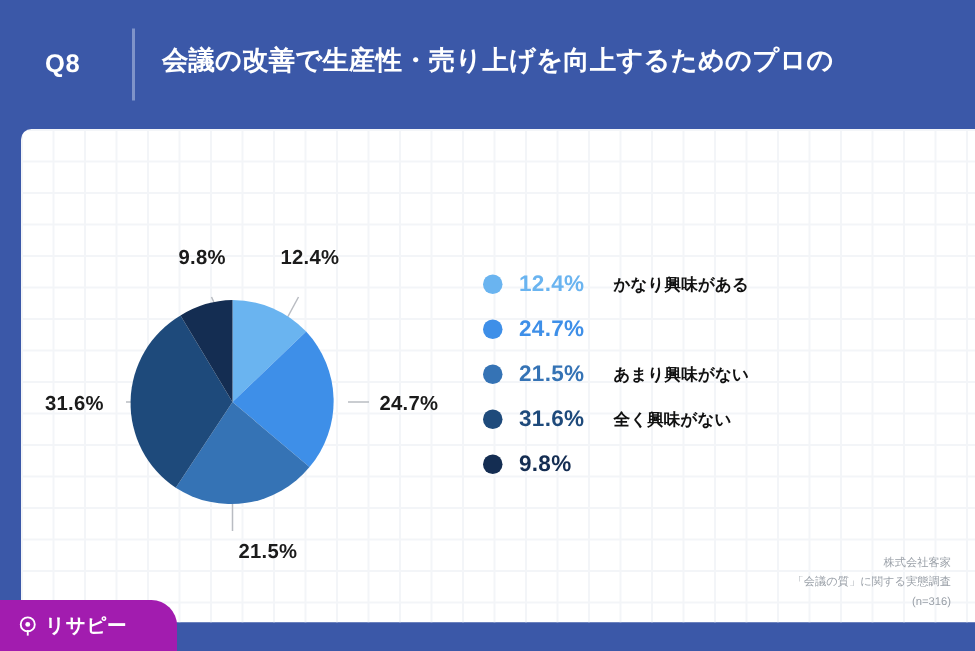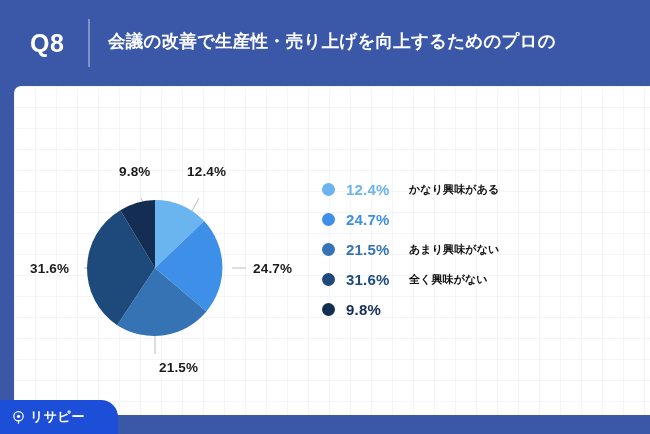--- a/index.html
+++ b/index.html
@@ -28,21 +28,21 @@
     left: 0;
     top: 0;
     width: 650px;
     height: 86px;
     display: flex;
     align-items: center;
     box-sizing: border-box;
     padding-left: 30px;
   }
   #q-number {
-    font-size: 25px;
+    font-size: 17px;
     font-weight: bold;
     color: #ffffff;
     letter-spacing: 0.5px;
     flex: 0 0 auto;
     width: 58px;
   }
   #q-divider {
     flex: 0 0 auto;
     width: 2px;
     height: 48px;
@@ -148,21 +148,21 @@
   }
   #credit span { display: block; white-space: nowrap; }
 
   
   #logo {
     position: absolute;
     left: 0;
     bottom: 0;
     width: 118px;
     height: 34px;
-    background: #1d4ed8;
+    background: #a21caf;
     border-top-right-radius: 17px;
     display: flex;
     align-items: center;
     padding-left: 11px;
     box-sizing: border-box;
   }
   #logo-mark {
     flex: 0 0 auto;
     width: 15px;
     height: 15px;
@@ -236,20 +236,25 @@
         <span class="legend-dot" style="background:#1e4a7b"></span>
         <span class="legend-pct" style="color:#1e4a7b">31.6%</span>
         <span class="legend-name">全く興味がない</span>
       </div>
       <div class="legend-row">
         <span class="legend-dot" style="background:#142d52"></span>
         <span class="legend-pct" style="color:#142d52">9.8%</span>
       </div>
     </div>
 
+    <div id="credit">
+      <span>株式会社客家</span>
+      <span>「会議の質」に関する実態調査</span>
+      <span>(n=316)</span>
+    </div>
 
   </div>
 
   <div id="logo">
     <svg id="logo-mark" viewBox="0 0 24 24">
       <circle cx="12" cy="10" r="7.5" fill="none" stroke="#ffffff" stroke-width="2"></circle>
       <circle cx="12" cy="10" r="2.6" fill="#ffffff"></circle>
       <rect x="11" y="16" width="2" height="6" fill="#ffffff"></rect>
     </svg>
     <span id="logo-text">リサピー</span>

